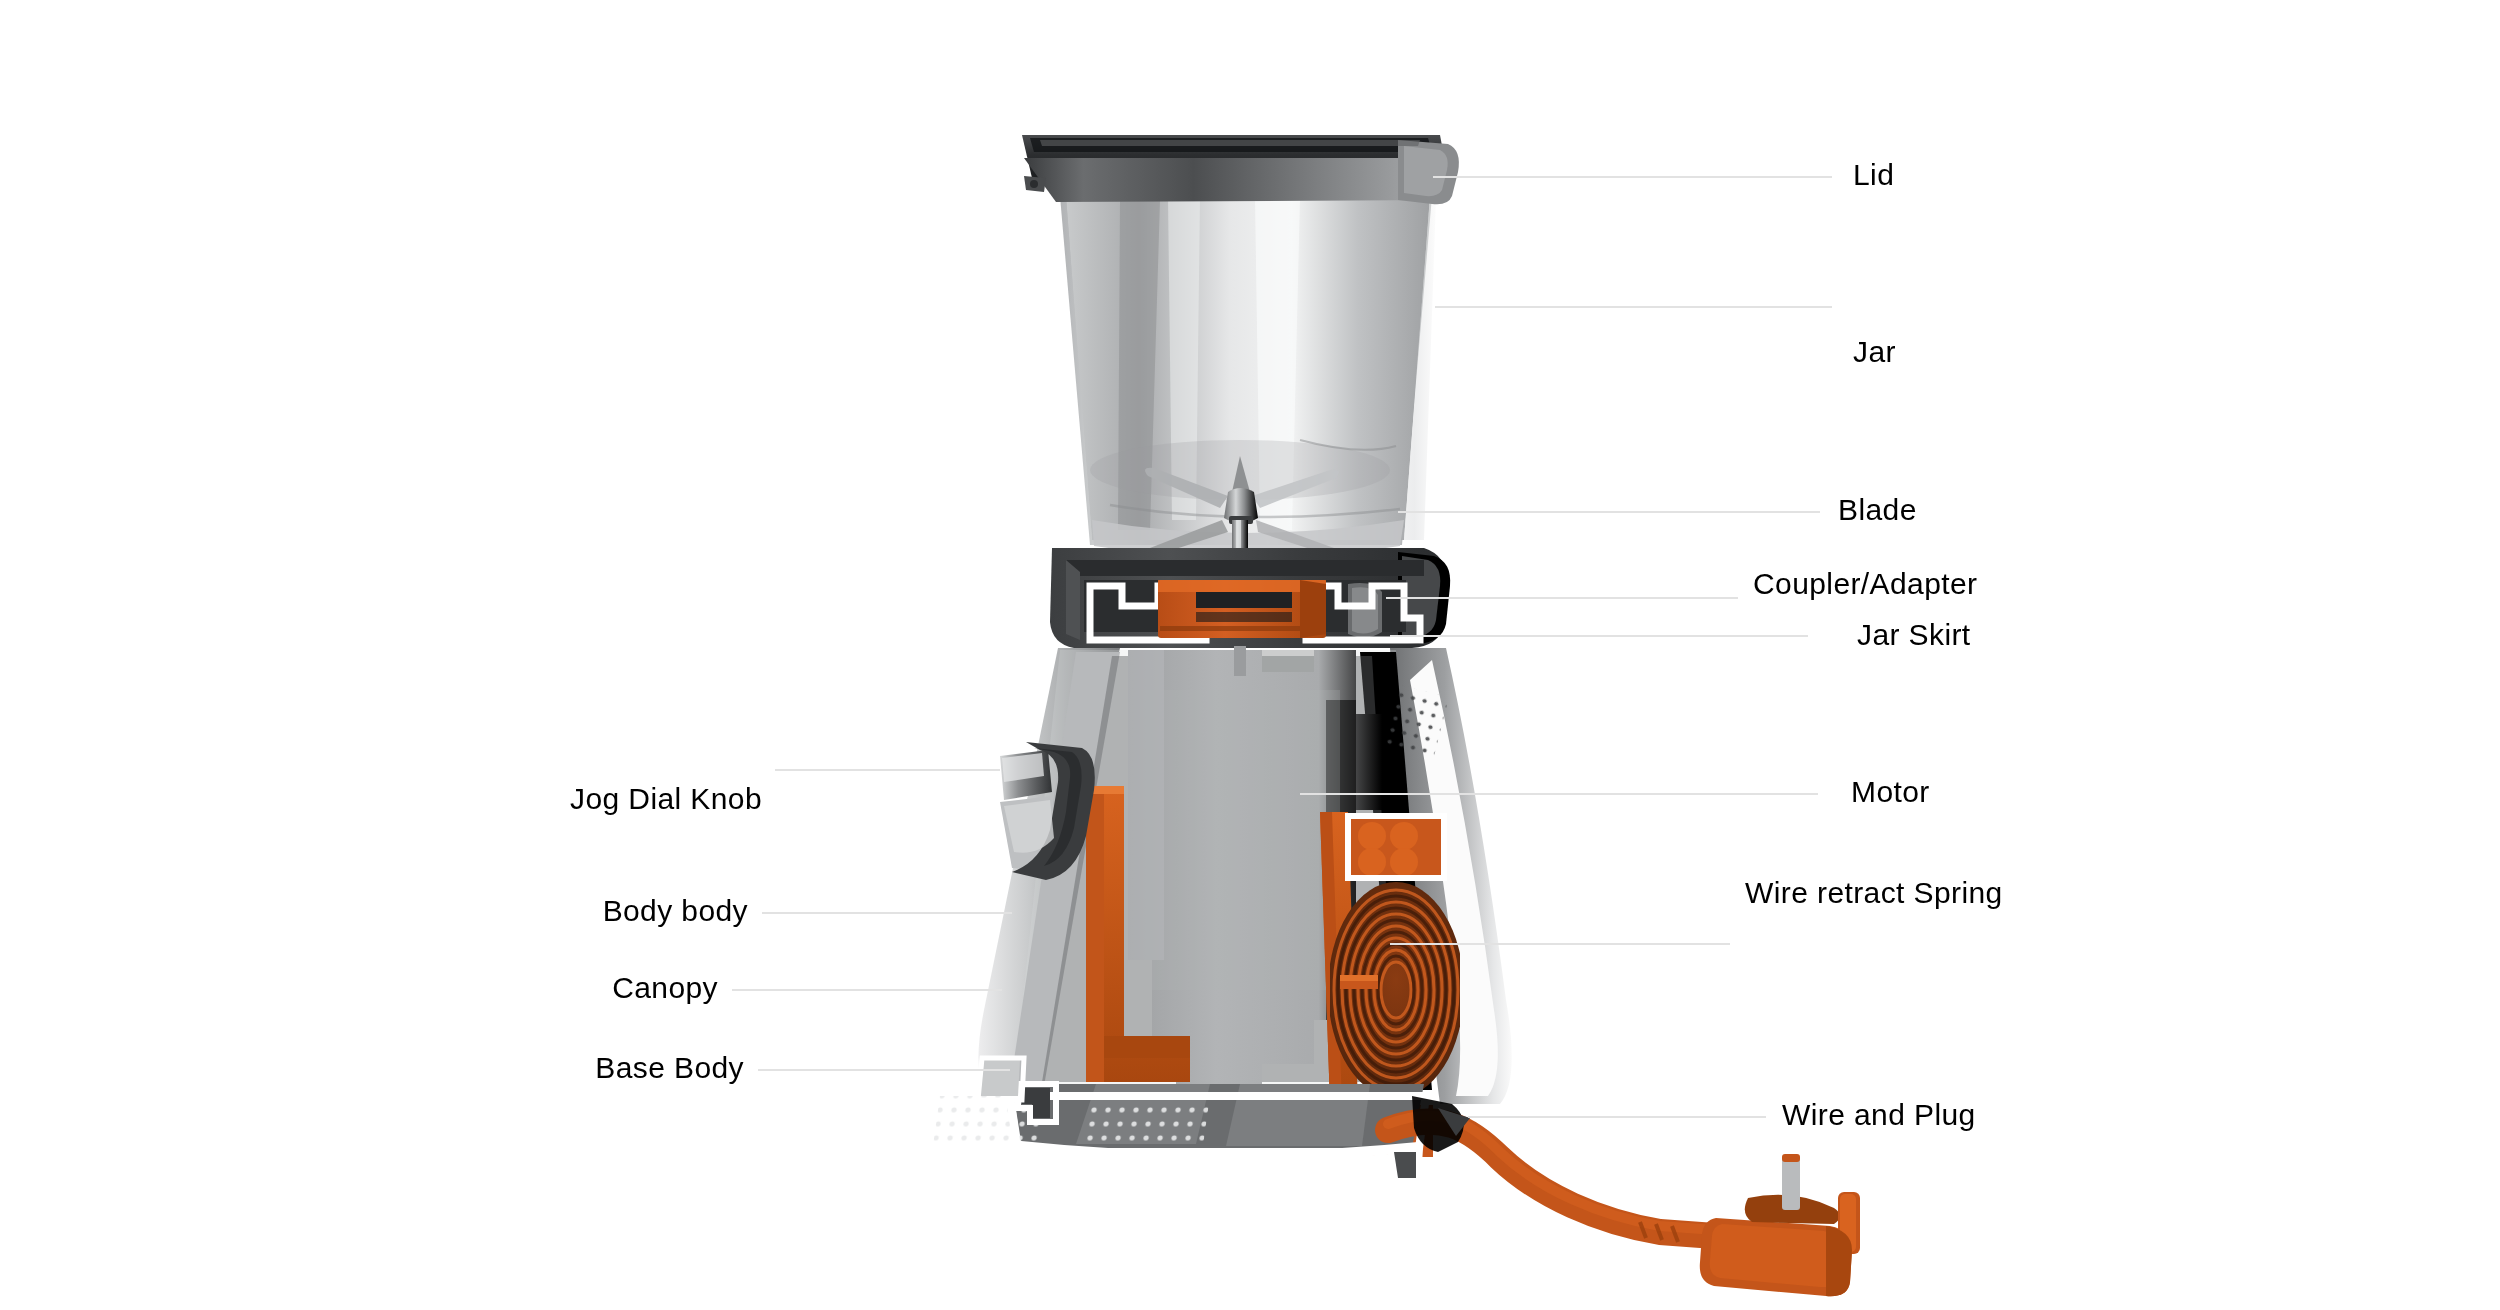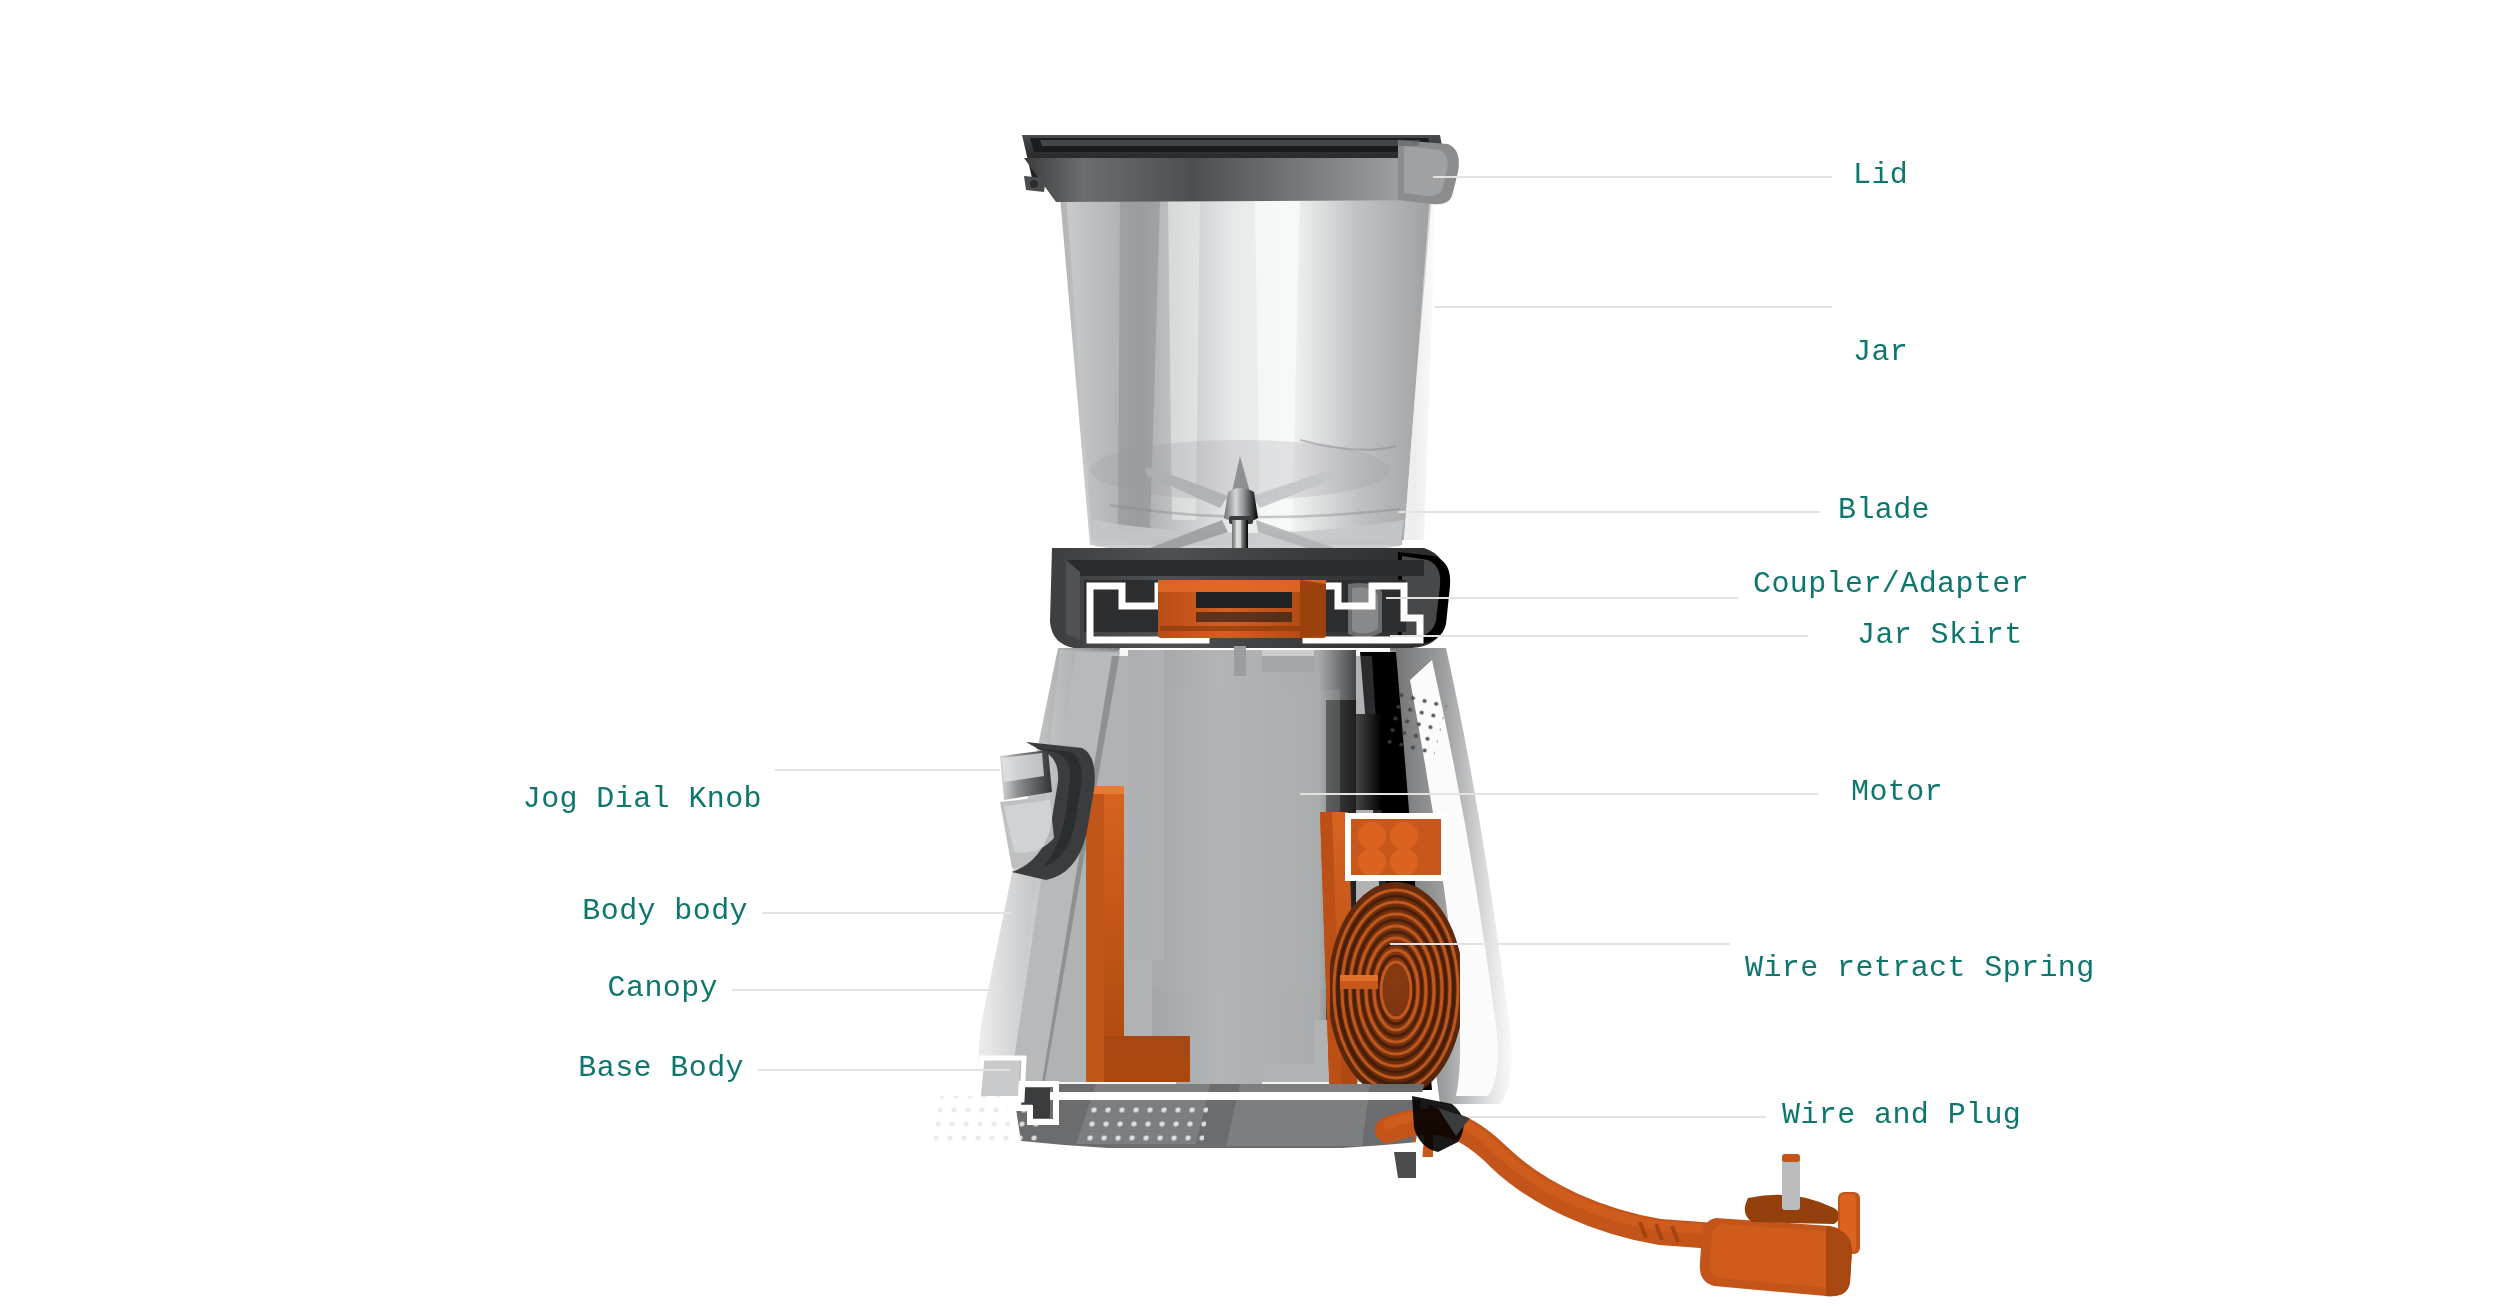--- a/index.html
+++ b/index.html
@@ -21,25 +21,25 @@
   }
   .diagram-svg {
     position: absolute;
     left: 0;
     top: 0;
     width: 2500px;
     height: 1310px;
   }
   .callout-label {
     position: absolute;
-    font-family: Liberation Mono, monospace;
+    font-family: Liberation Sans, sans-serif;
     font-size: 30px;
     font-weight: 400;
     letter-spacing: 0.4px;
-    color: #0f766e;
+    color: #000000;
     white-space: nowrap;
     line-height: 1;
   }
   .callout-label.right-side {
     text-align: left;
   }
   .callout-label.left-side {
     text-align: right;
   }
 </style>
@@ -405,21 +405,21 @@
       <line x1="758" y1="1070" x2="1010" y2="1070"></line>
     </g>
   </svg>
 
   <div class="callout-label right-side" style="left:1853px; top:160px;">Lid</div>
   <div class="callout-label right-side" style="left:1853px; top:290px;margin-top:47px;">Jar</div>
   <div class="callout-label right-side" style="left:1838px; top:495px;">Blade</div>
   <div class="callout-label right-side" style="left:1753px; top:569px;">Coupler/Adapter</div>
   <div class="callout-label right-side" style="left:1825px; top:620px;margin-left:32px;">Jar Skirt</div>
   <div class="callout-label right-side" style="left:1835px; top:777px;margin-left:16px;">Motor</div>
-  <div class="callout-label right-side" style="left:1745px; top:953px;">Wire retract Spring</div>
+  <div class="callout-label right-side" style="left:1745px; top:878px;">Wire retract Spring</div>
   <div class="callout-label right-side" style="left:1782px; top:1100px;">Wire and Plug</div>
 
   <div class="callout-label left-side" style="right:1738px; top:784px;">Jog Dial Knob</div>
   <div class="callout-label left-side" style="right:1752px; top:896px;">Body body</div>
   <div class="callout-label left-side" style="right:1782px; top:973px;">Canopy</div>
   <div class="callout-label left-side" style="right:1756px; top:1053px;">Base Body</div>
 
 </div>
 
 </body></html>

